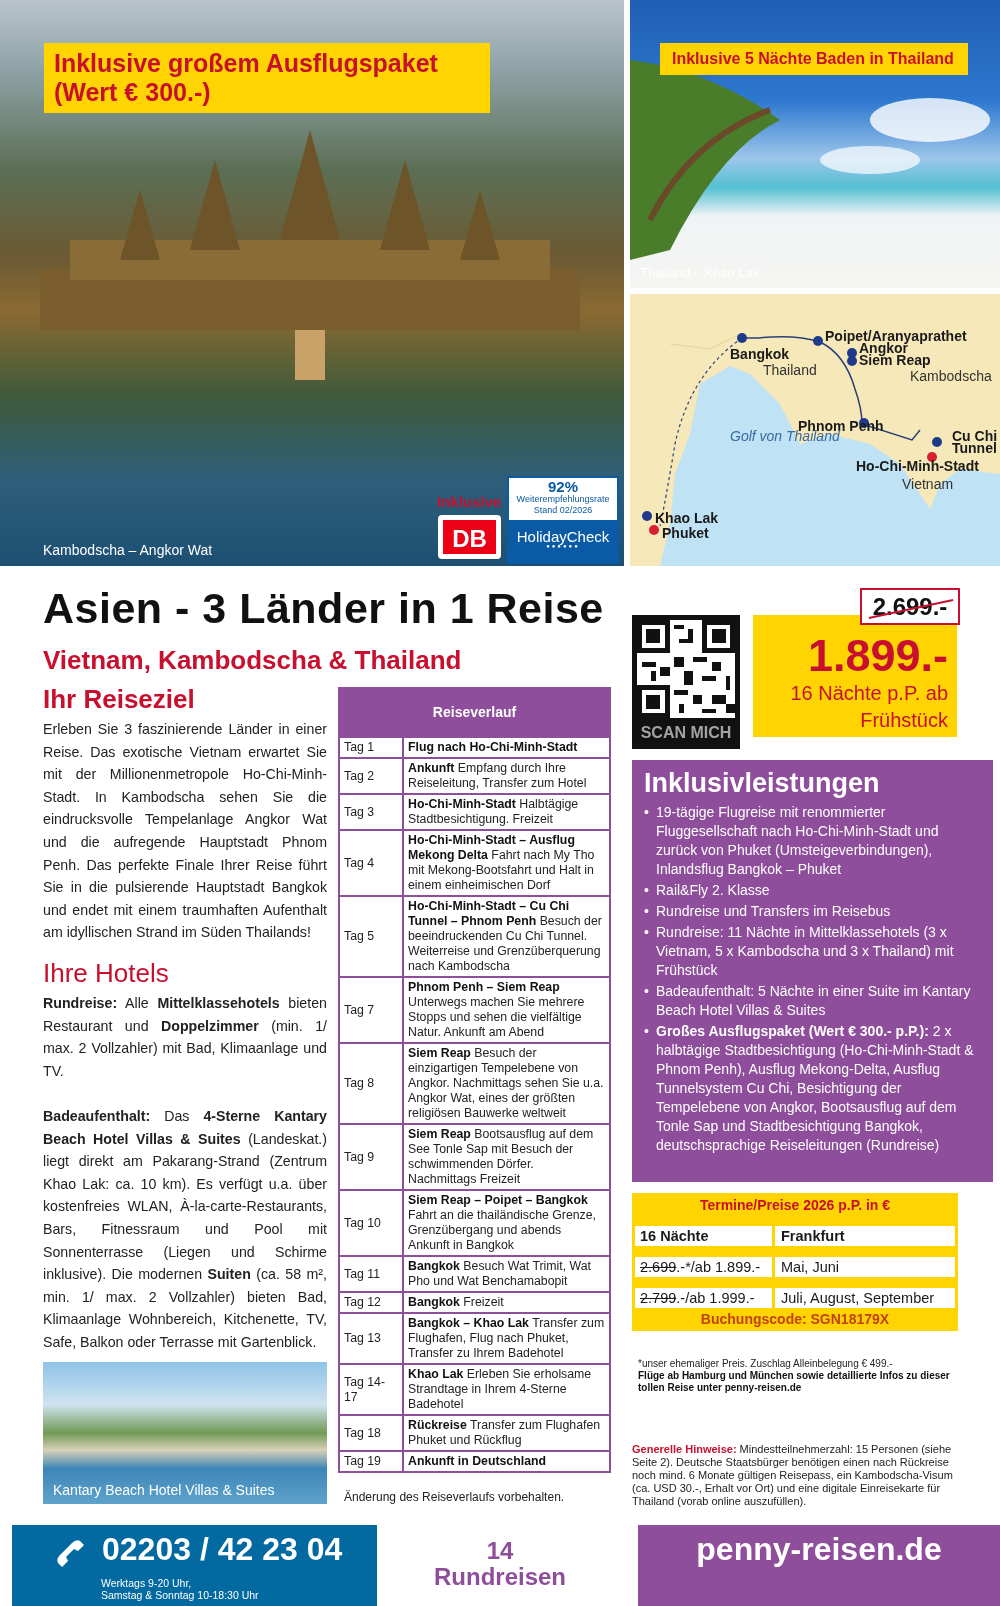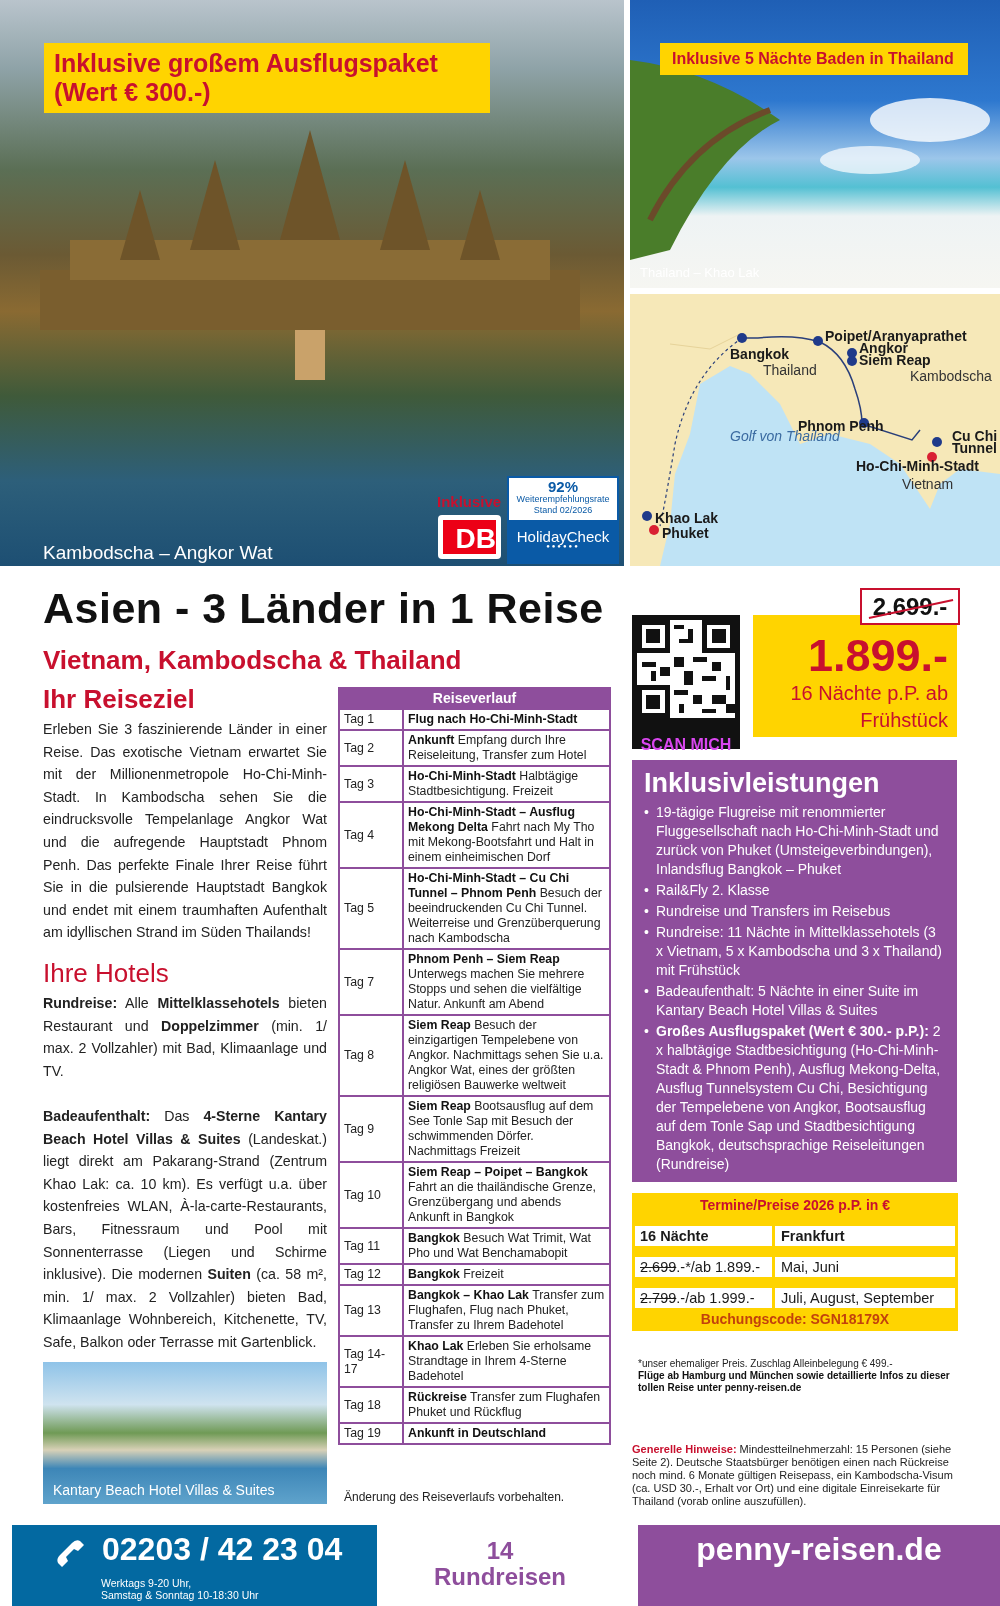--- a/index.html
+++ b/index.html
@@ -2,24 +2,24 @@
 <html><head>
 <meta charset="utf-8">
 <style>
 *{box-sizing:border-box;margin:0;padding:0}
 body{width:1000px;height:1606px;background:#fff;font-family:"Liberation Sans",sans-serif;color:#1a1a1a;position:relative;overflow:hidden}
 .abs{position:absolute}
 
 .hero-main{left:0;top:0;width:624px;height:566px;background:linear-gradient(180deg,#b9c4cc 0%,#8fa3a8 12%,#5b6f55 30%,#6b5a34 45%,#8a6a32 55%,#3f5a3a 70%,#2d5f7a 85%,#1d4f73 100%);overflow:hidden}
 .temple{position:absolute;left:40px;top:120px;width:540px;height:260px}
 .hero-tag{position:absolute;left:44px;top:43px;background:#ffd400;color:#c8102e;font-weight:bold;font-size:25px;line-height:29px;padding:6px 10px 6px 10px;width:446px}
-.hero-cap{position:absolute;left:43px;top:542px;color:#fff;font-size:19px}
+.hero-cap{position:absolute;left:43px;top:542px;color:#fff;font-size:14px}
 .db-label{position:absolute;left:437px;top:493px;color:#c8102e;font-weight:bold;font-size:15px}
 .db-logo{position:absolute;left:438px;top:515px;width:63px;height:44px;background:#fff;border-radius:4px;padding:3px}
-.db-inner{width:100%;height:100%;background:#ec0016;color:#fff;font-weight:bold;font-size:28px;text-align:right;line-height:38px;border-radius:2px;border:2px solid #fff}
+.db-inner{width:100%;height:100%;background:#ec0016;color:#fff;font-weight:bold;font-size:24px;text-align:center;line-height:38px;border-radius:2px;border:2px solid #fff}
 .hc{position:absolute;left:507px;top:476px;width:112px;height:88px;background:#0a5aa6}
 .hc-top{background:#fff;margin:2px;padding:1px 2px;text-align:center;height:42px}
 .hc-pct{color:#0a5aa6;font-weight:bold;font-size:15px;line-height:15px}
 .hc-sub{color:#0a5aa6;font-size:9px;line-height:11px}
 .hc-name{color:#fff;font-size:15px;text-align:center;margin-top:8px}
 .hc-dots{color:#fff;font-size:6px;text-align:center;letter-spacing:2px;margin-top:-2px}
 .beach{left:630px;top:0;width:370px;height:288px;background:linear-gradient(180deg,#1f5fb5 0%,#2e78cf 35%,#9cc6ea 55%,#54c0d3 65%,#eef3f4 75%,#f6f6f2 100%);overflow:hidden}
 .beach-tag{position:absolute;left:30px;top:43px;background:#ffd400;color:#c8102e;font-weight:bold;font-size:16px;padding:7px 12px;width:308px}
 .beach-cap{position:absolute;left:10px;top:265px;color:#fff;font-size:13px}
 .map{left:630px;top:294px;width:370px;height:272px;background:#bfe3f5;overflow:hidden}
@@ -32,36 +32,36 @@
 .subtitle{left:43px;top:645px;font-size:26px;font-weight:bold;color:#c8102e}
 .h-reise{left:43px;top:684px;font-size:26px;font-weight:bold;color:#c8102e}
 .body-text{left:43px;top:718px;width:284px;font-size:14.2px;line-height:22.6px;text-align:justify;color:#222}
 .h-hotels{left:43px;top:958px;font-size:26px;font-weight:normal;color:#c8102e}
 .hotels-text{left:43px;top:992px;width:284px;font-size:14.2px;line-height:22.6px;text-align:justify;color:#222}
 .hotels-text p{margin-bottom:22.6px}
 .hotel-img{left:43px;top:1362px;width:284px;height:142px;background:linear-gradient(180deg,#8fc3e8 0%,#cfe3ef 30%,#6f9a55 50%,#d8d1b7 62%,#3d86b7 75%,#5fa3cc 100%);overflow:hidden}
 .hotel-cap{position:absolute;left:10px;bottom:6px;color:#fff;font-size:14px}
 
 .itin{left:338px;top:687px;width:273px;border:2px solid #8e4e9c;border-collapse:collapse;font-size:12.3px;line-height:15px}
-.itin th{background:#8e4e9c;color:#fff;font-weight:bold;font-size:14px;padding:2px 0;}
+.itin th{background:#8e4e9c;color:#fff;font-weight:bold;font-size:14px;padding:16px 0;}
 .itin td{border:2px solid #8e4e9c;padding:2px 4px;vertical-align:middle;color:#222}
 .itin td.day{width:64px}
 .itin b{color:#111}
 .itin-note{left:344px;top:1490px;font-size:12px;color:#222}
 
 .qr{left:632px;top:615px;width:108px;height:134px;background:#111;padding:5px}
 .qr-inner{width:98px;height:98px;background:#fff;position:relative}
-.qr-label{color:#d946ef;font-weight:bold;font-size:16px;text-align:center;margin-top:18px}
+.qr-label{color:#a3a3a3;font-weight:bold;font-size:16px;text-align:center;margin-top:6px}
 .price-box{left:753px;top:615px;width:204px;height:122px;background:#ffd400}
 .old-price{left:860px;top:588px;width:100px;height:37px;border:2px solid #c8102e;background:#fff;font-size:24px;font-weight:bold;text-align:center;line-height:33px;color:#111}
 .old-price .strike{position:absolute;left:6px;top:18px;width:86px;height:2px;background:#c8102e;transform:rotate(-12deg)}
 .new-price{left:760px;top:630px;width:188px;text-align:right;font-size:45px;font-weight:bold;color:#c8102e}
 .price-note{left:760px;top:680px;width:188px;text-align:right;font-size:20px;line-height:27px;color:#c8102e}
 
-.inkl{left:632px;top:760px;width:325px;height:422px;background:#8e4e9c;color:#fff;padding:8px 12px}
+.inkl{left:632px;top:760px;width:361px;height:422px;background:#8e4e9c;color:#fff;padding:8px 12px}
 .inkl h3{font-size:27px;font-weight:bold;margin-bottom:4px}
 .inkl ul{list-style:none;font-size:14px;line-height:19px}
 .inkl li{position:relative;padding-left:12px;margin-bottom:2px}
 .inkl li:before{content:"•";position:absolute;left:0}
 .inkl b{font-weight:bold}
 
 .termine{left:632px;top:1193px;width:326px;background:#ffd400;padding:2px 3px 3px 3px}
 .t-head{text-align:center;color:#c8102e;font-weight:bold;font-size:14px;height:20px;line-height:20px}
 .t-row{display:flex;background:#fff;margin-top:11px;height:20px;line-height:20px;font-size:14.5px}
 .t-row .c1{width:140px;padding-left:5px;border-right:3px solid #ffd400}

